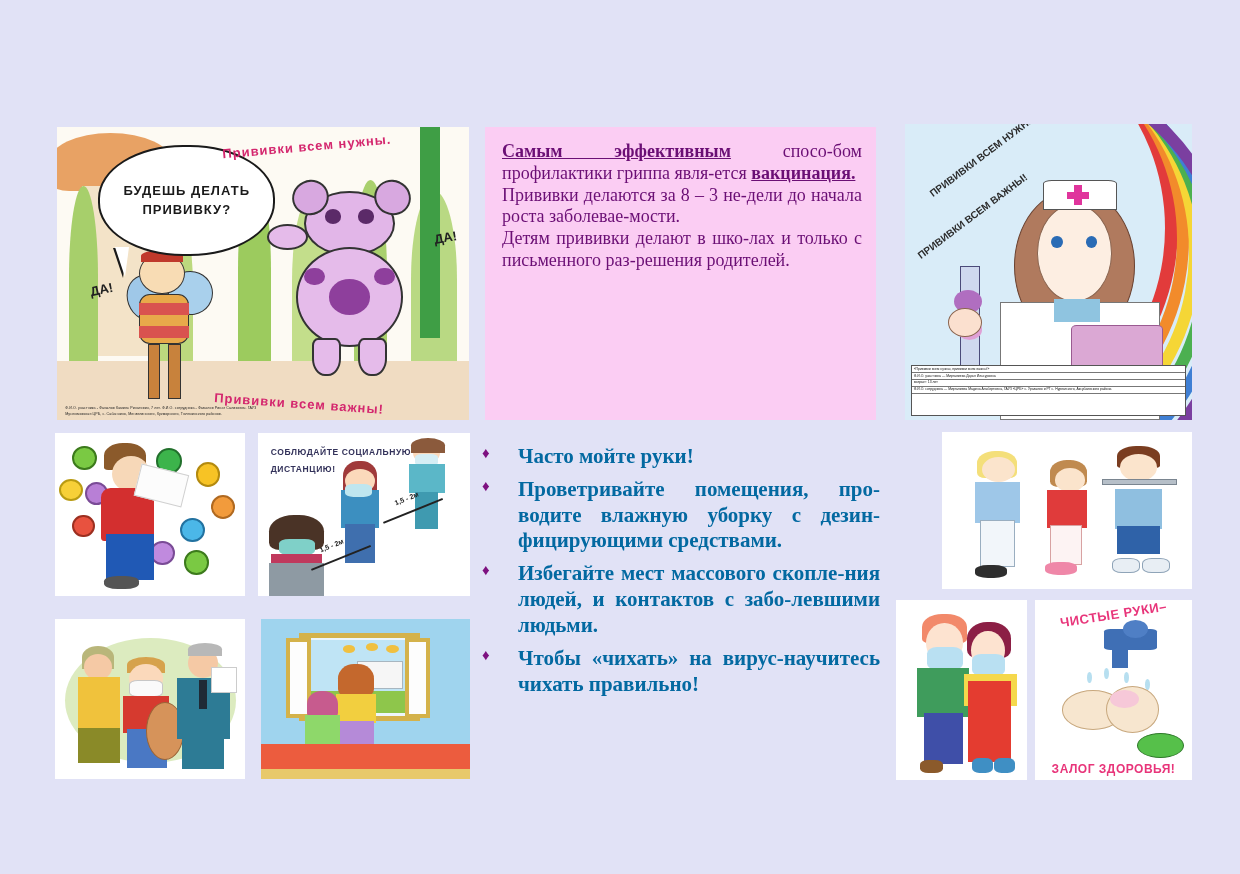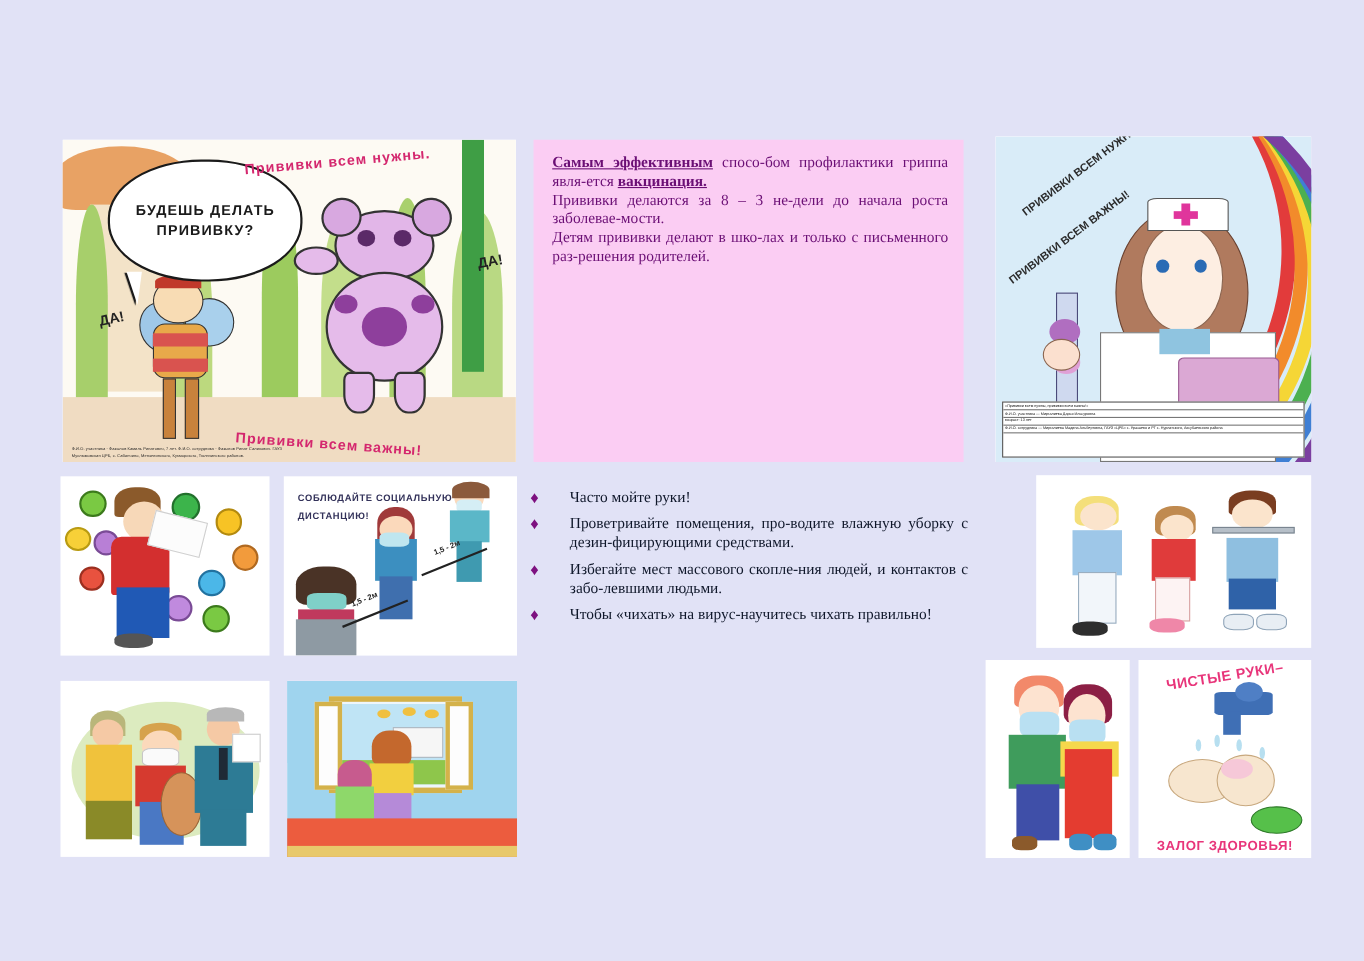--- a/index.html
+++ b/index.html
@@ -68,37 +68,37 @@
   }
 
   
   #pinkbox {
     position: absolute; left: 485px; top: 127px; width: 391px; height: 293px;
     background: #fbcdf3;
     padding: 14px 14px 10px 17px;
   }
   #pinkbox p {
     font-family: "Liberation Serif", serif;
-    color: #6b0f75; font-size: 14px; line-height: 1.21;
+    color: #6b0f75; font-size: 18px; line-height: 1.21;
     text-align: justify; text-justify: inter-word;
   }
   #pinkbox .b { font-weight: 700; text-decoration: underline; }
 
   
   #pic-nurse { left: 905px; top: 124px; width: 287px; height: 296px; }
   .rainbow-band { position: absolute; border-radius: 0; }
 
   
   #bullets {
     position: absolute; left: 476px; top: 444px; width: 404px; height: 320px;
   }
   #bullets li {
     list-style: none; position: relative;
     font-family: "Liberation Serif", serif;
-    font-weight: 400; font-size: 14px; color: #0f172a;
+    font-weight: 700; font-size: 21px; color: #0369a1;
     line-height: 1.23; margin-bottom: 7px;
     padding-left: 42px; text-align: justify; text-justify: inter-word;
   }
   #bullets li::before {
     content: "\2666"; position: absolute; left: 6px; top: 0;
     font-size: 15px; color: #7d1180;
   }
 
   
   #pic-sneeze   { left: 55px;  top: 433px; width: 190px; height: 163px; }

